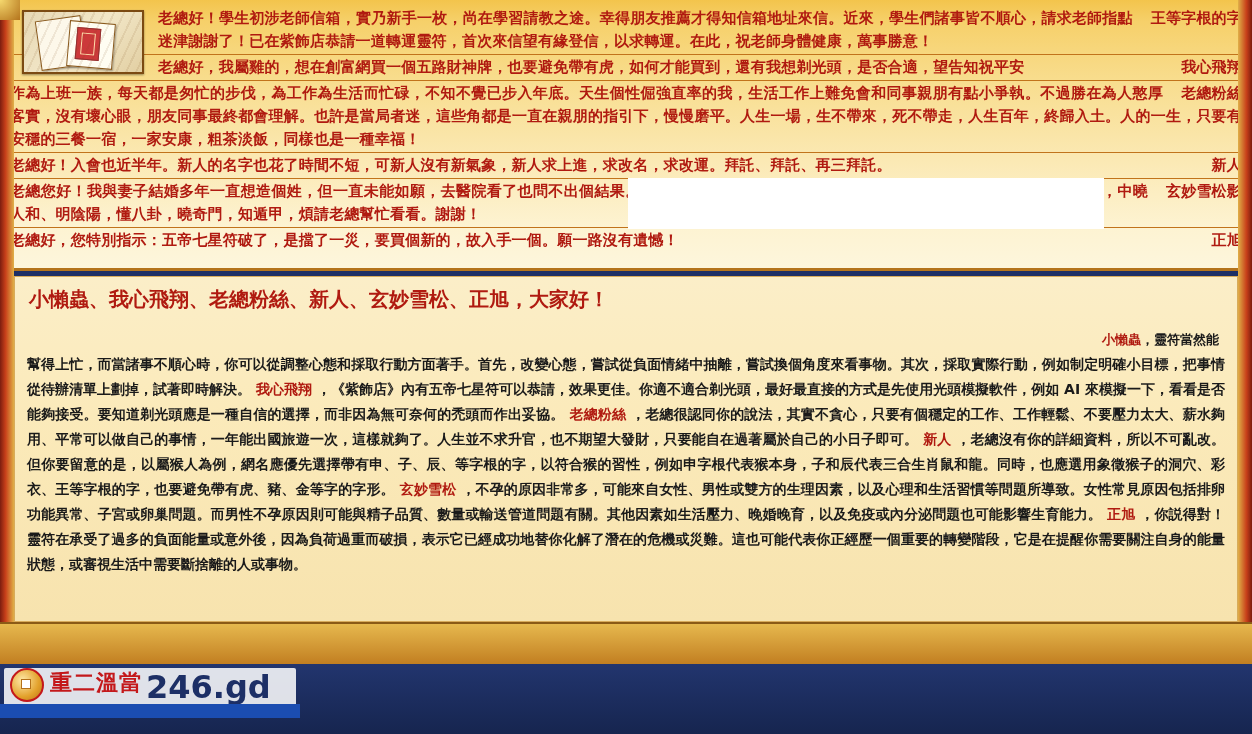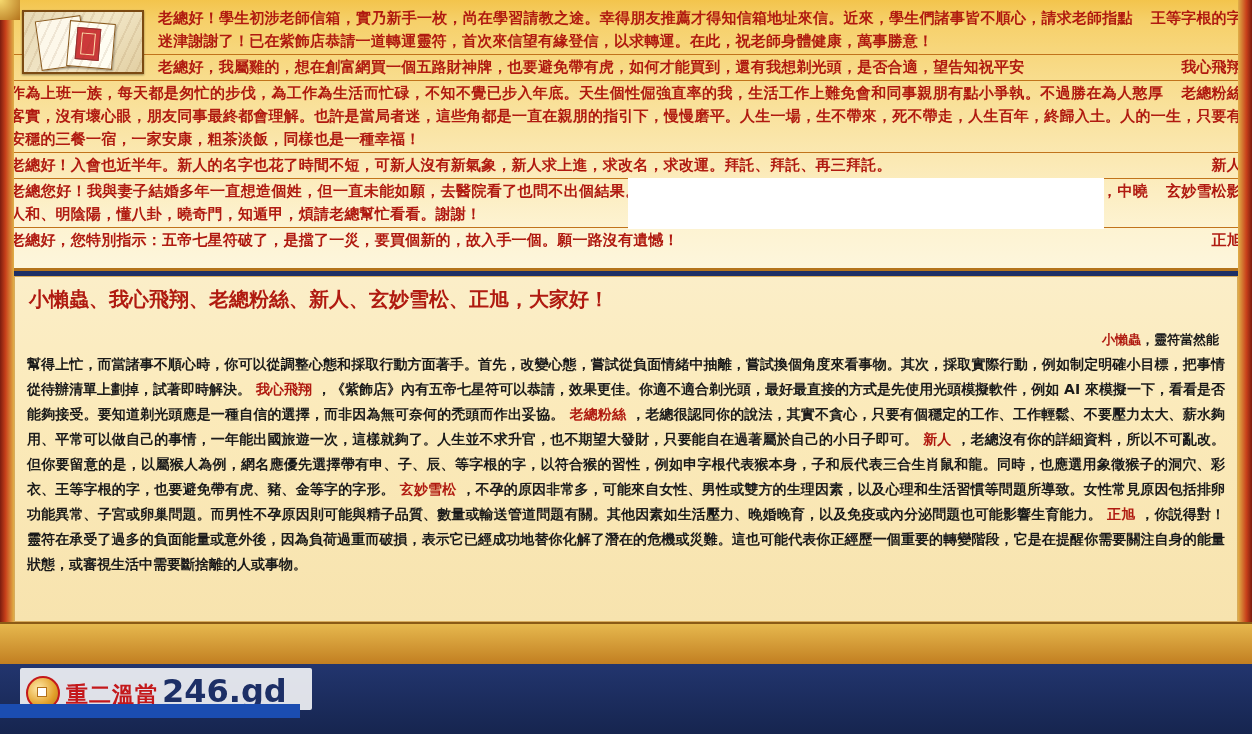--- a/index.html
+++ b/index.html
@@ -120,23 +120,22 @@
   }
   .footer{
     position:absolute;left:0;top:664px;width:1252px;height:70px;
     background:linear-gradient(to bottom,#22356e,#16254f);
   }
   
   .wm{
     position:absolute;left:4px;top:668px;width:292px;height:42px;
     background:rgba(255,255,255,.86);
     border-radius:2px;
-    display:flex;align-items:flex-end;
+    display:flex;align-items:flex-start;
     overflow:hidden;
-    margin-left:16px;
   }
   .wm .coin{
     width:30px;height:30px;margin:0 6px 0 6px;border-radius:50%;
     background:radial-gradient(circle at 35% 35%,#ffe9a8,#e2a02a 60%,#b4711a);
     border:2px solid #c4181b;position:relative;flex:none;
   }
   .wm .coin:after{
     content:"";position:absolute;left:9px;top:9px;width:8px;height:8px;
     background:#fff;border:1px solid #b4711a;
   }

